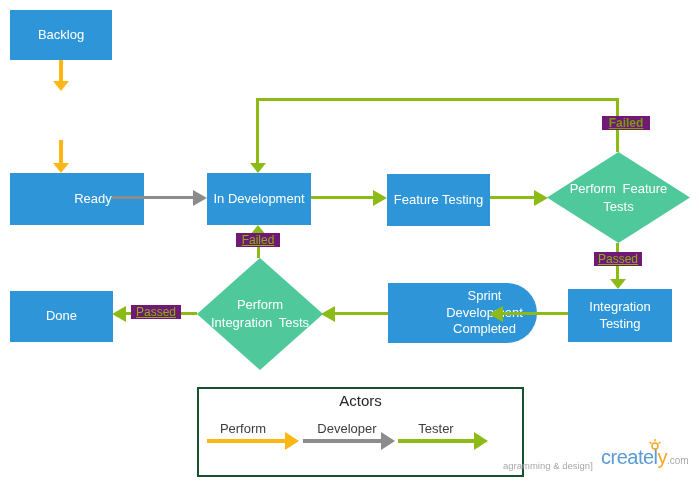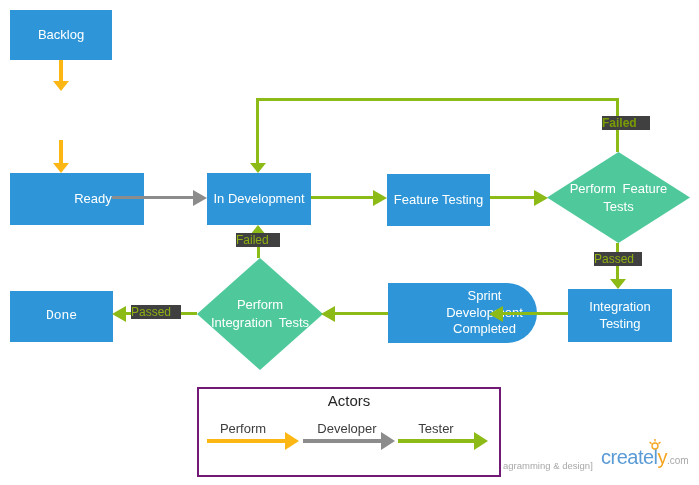--- a/index.html
+++ b/index.html
@@ -21,27 +21,27 @@
     clip-path:polygon(50% 0,100% 50%,50% 100%,0 50%);
     display:flex;align-items:center;justify-content:center;text-align:center;
     font-size:13px;line-height:1.35;word-spacing:3px;padding:0 10px;box-sizing:border-box;
   }
   .line{position:absolute;}
   .yellow{background:#FDB714;}
   .gray{background:#8C8C8C;}
   .green{background:#8CBA16;}
   .ah{position:absolute;width:0;height:0;}
   .elabel{
-    position:absolute;background:#404040;color:#8CAF12;font-size:12px;
-    line-height:14px;
+    position:absolute;background:#701a75;color:#8CAF12;font-size:12px;
+    text-align:center;line-height:14px;text-decoration:underline;
   }
   .elabel.bold{font-weight:bold;color:#7A9C05;}
   #legend{
     position:absolute;left:197px;top:387px;width:300px;height:86px;
-    border:2px solid #701a75;background:#ffffff;
+    border:2px solid #14532d;background:#ffffff;padding-left:23px;
   }
   .legend-title{
     position:absolute;left:0;top:3px;width:100%;text-align:center;
     font-size:15px;color:#262626;
   }
   .legend-label{
     position:absolute;font-size:13px;color:#3d3d3d;text-align:center;top:421px;
   }
   #footer-tagline{
     position:absolute;left:503px;top:460px;font-size:9.5px;color:#A8A8A8;
@@ -65,21 +65,21 @@
   <div class="node" style="left:10px;top:173px;width:102px;height:52px;padding-left:32px;">Ready</div>
 
   <div class="node" style="left:207px;top:173px;width:104px;height:52px;">In Development</div>
 
   <div class="node" style="left:387px;top:174px;width:103px;height:52px;">Feature Testing</div>
 
   <div class="node" style="left:568px;top:289px;width:104px;height:53px;">Integration Testing</div>
 
   <div class="node delay" style="left:388px;top:283px;width:105px;height:60px;">Sprint Development Completed</div>
 
-  <div class="node" style="left:10px;top:291px;width:103px;height:51px;font-family:Liberation Mono, monospace;">Done</div>
+  <div class="node" style="left:10px;top:291px;width:103px;height:51px;">Done</div>
 
   <div class="diamond" style="left:547px;top:152px;width:143px;height:91px;">Perform Feature Tests</div>
 
   <div class="diamond" style="left:197px;top:258px;width:126px;height:112px;">Perform Integration Tests</div>
 
   <div class="line yellow" style="left:59px;top:60px;width:4px;height:22px;"></div>
   <div class="ah" style="left:53px;top:81px;border-left:8px solid transparent;border-right:8px solid transparent;border-top:10px solid #FDB714;"></div>
 
   <div class="line yellow" style="left:59px;top:140px;width:4px;height:23px;"></div>
   <div class="ah" style="left:53px;top:163px;border-left:8px solid transparent;border-right:8px solid transparent;border-top:10px solid #FDB714;"></div>

